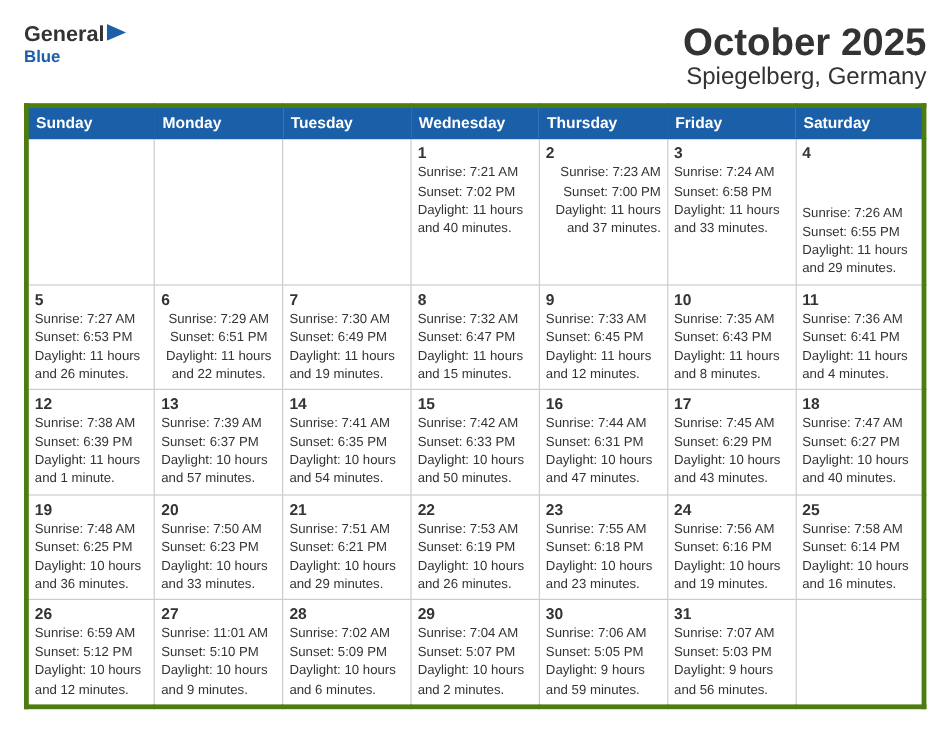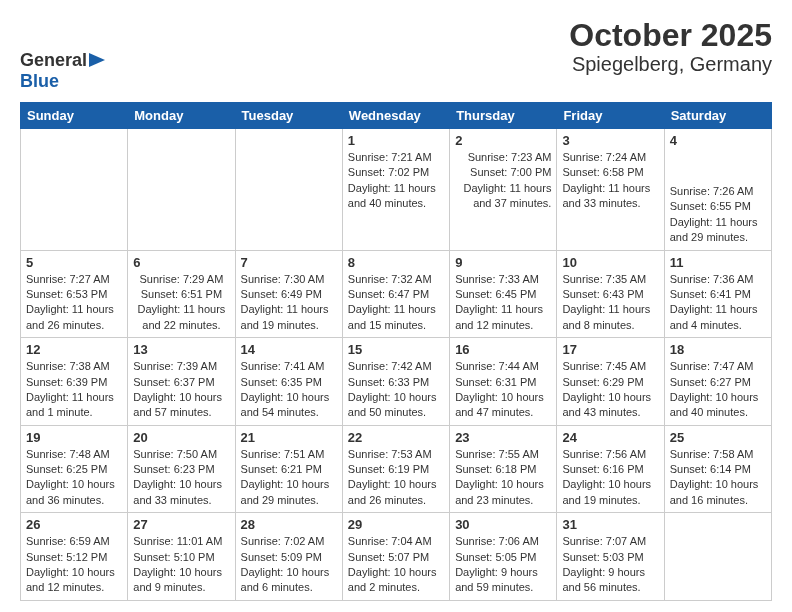--- a/index.html
+++ b/index.html
@@ -24,50 +24,49 @@
     }
     .logo {
       display: flex;
       flex-direction: column;
       align-items: flex-start;
     }
     .logo-text {
       display: flex;
       align-items: flex-end;
       gap: 2px;
-      margin-top: 32px;
     }
     .logo-general {
       font-size: 18px;
       font-weight: bold;
       color: #333;
     }
     .logo-blue {
-      font-size: 18px;
+      font-size: 14px;
       font-weight: bold;
       color: #1a5fa8;
     }
     .title-section {
       text-align: right;
     }
     .month-title {
       font-size: 32px;
       font-weight: bold;
       color: #333;
       line-height: 1.1;
     }
     .location-title {
       font-size: 20px;
       color: #333;
       font-weight: normal;
     }
     .calendar {
       width: 100%;
       border-collapse: collapse;
-      border: 1px solid #4d7c0f;
+      border: 4px solid #4d7c0f;
     }
     .calendar th {
       background: #1a5fa8;
       color: #fff;
       text-align: left;
       padding: 5px 6px;
       font-size: 13px;
       font-weight: bold;
       border: 1px solid #1a5fa8;
     }

